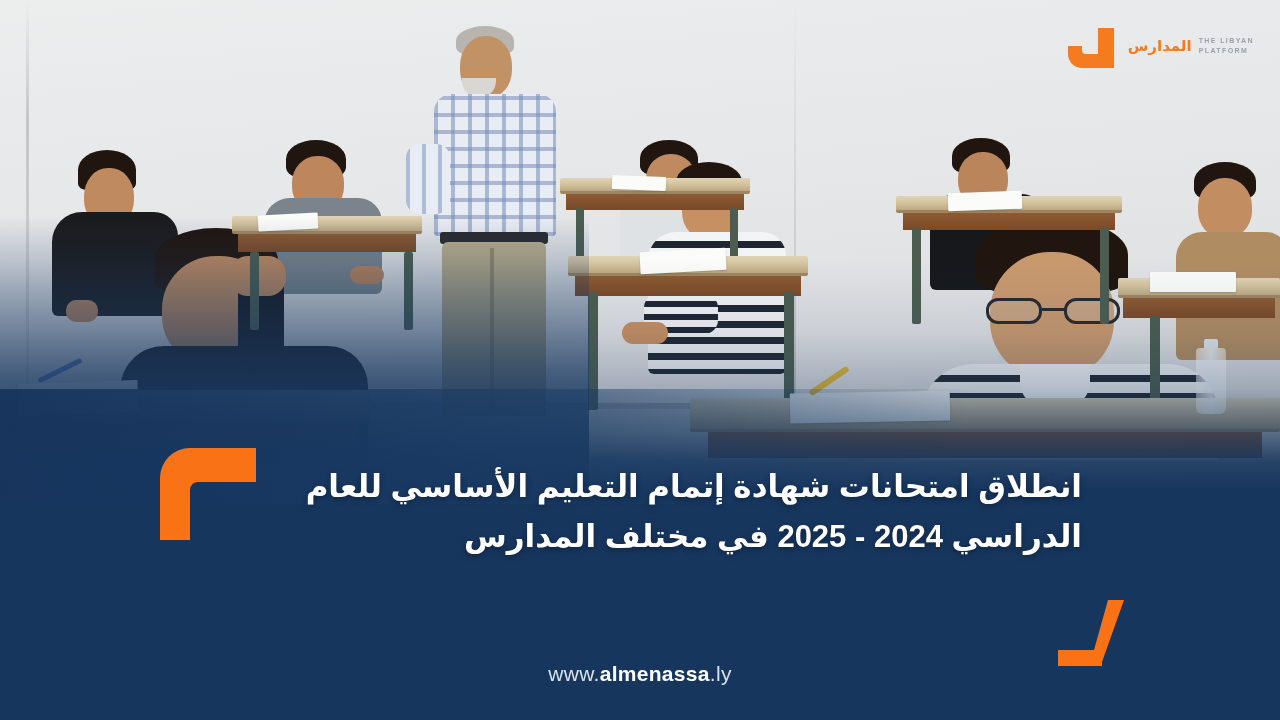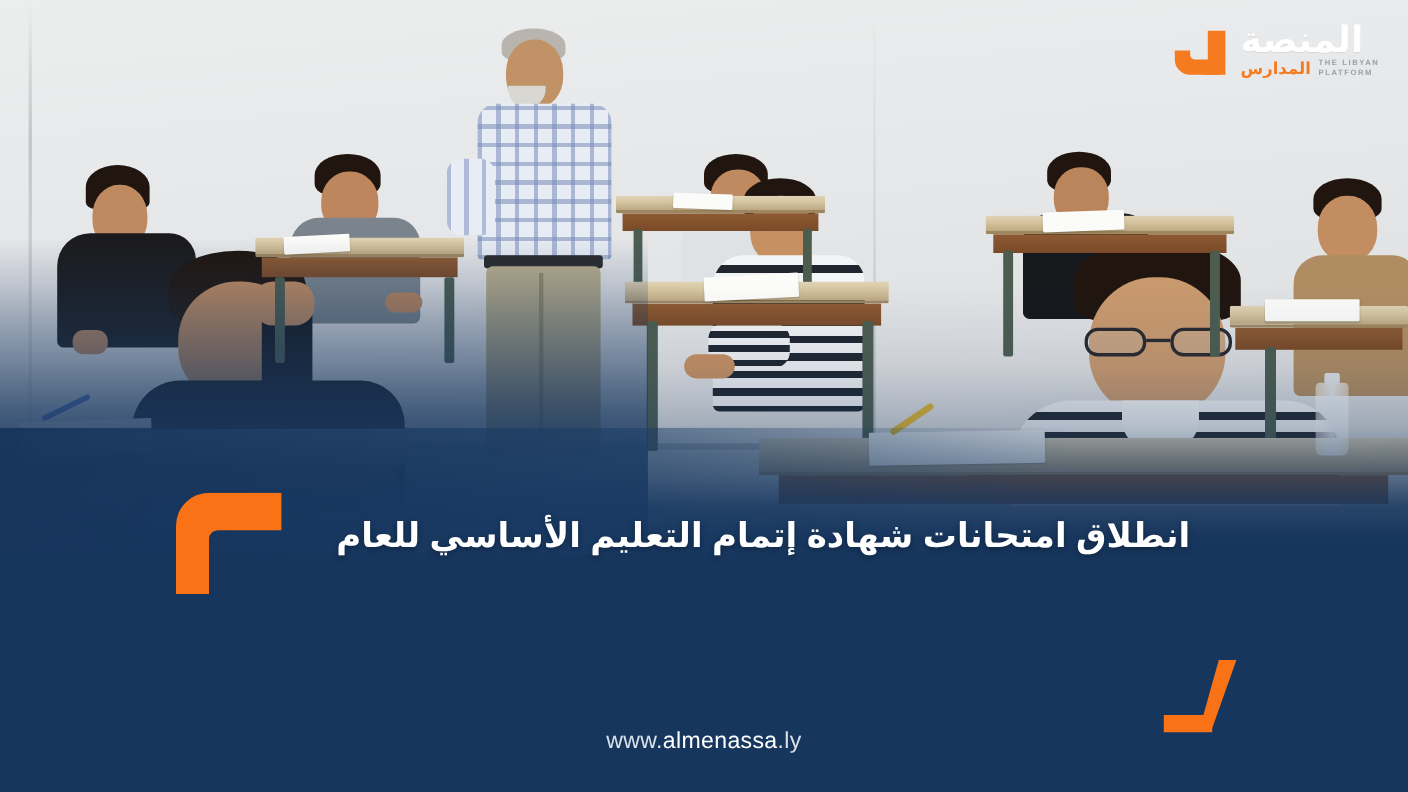--- a/index.html
+++ b/index.html
@@ -184,21 +184,21 @@
 
   
   .site{
     position:absolute; left:0; right:0; top:662px;
     text-align:center;
     color:#e7ebf1;
     font-size:21px;
     letter-spacing:.3px;
     direction:ltr;
   }
-  .site b{ color:#ffffff; font-weight:normal; }
+  .site b{ color:#ffffff; font-weight:bold; }
   .site .thin{ font-weight:400; color:#d9e0e9; }
 </style>
 </head>
 <body>
 
 <div id="card">
 
   <div class="photo">
     <div class="wall"></div>
     <div class="wall-corner"></div>
@@ -362,21 +362,20 @@
     <div class="tint-vign"></div>
   </div>
 
   <div class="tint-top"></div>
   <div class="tint-left"></div>
   <div class="tint-diag"></div>
   <div class="tint-solid"></div>
 
   <div class="logo-wrap">
     <div class="logo-text">
-      <div class="logo-ar">المنصة</div>
       <div class="logo-sub-row">
         <div class="logo-ar2">المدارس</div>
         <div class="logo-en">
           <span>THE LIBYAN</span>
           <span>PLATFORM</span>
         </div>
       </div>
     </div>
 
     <div class="logo-mark">
@@ -394,19 +393,20 @@
   </div>
 
   <div class="decor-tick">
     <svg viewBox="0 0 88 66" width="88" height="66" aria-hidden="true">
       <path d="M58 0 L74 0 L52 62 L52 66 L8 66 L8 50 L44 50 Z" fill="#F97316"></path>
     </svg>
   </div>
 
   <div class="headline">
     <div>انطلاق امتحانات شهادة إتمام التعليم الأساسي للعام</div>
+    <div>الدراسي 2024 - 2025 في مختلف المدارس</div>
   </div>
 
   <div class="site">
     <span class="thin">www.</span><b>almenassa</b><span class="thin">.ly</span>
   </div>
 
 </div>
 
 </body></html>

